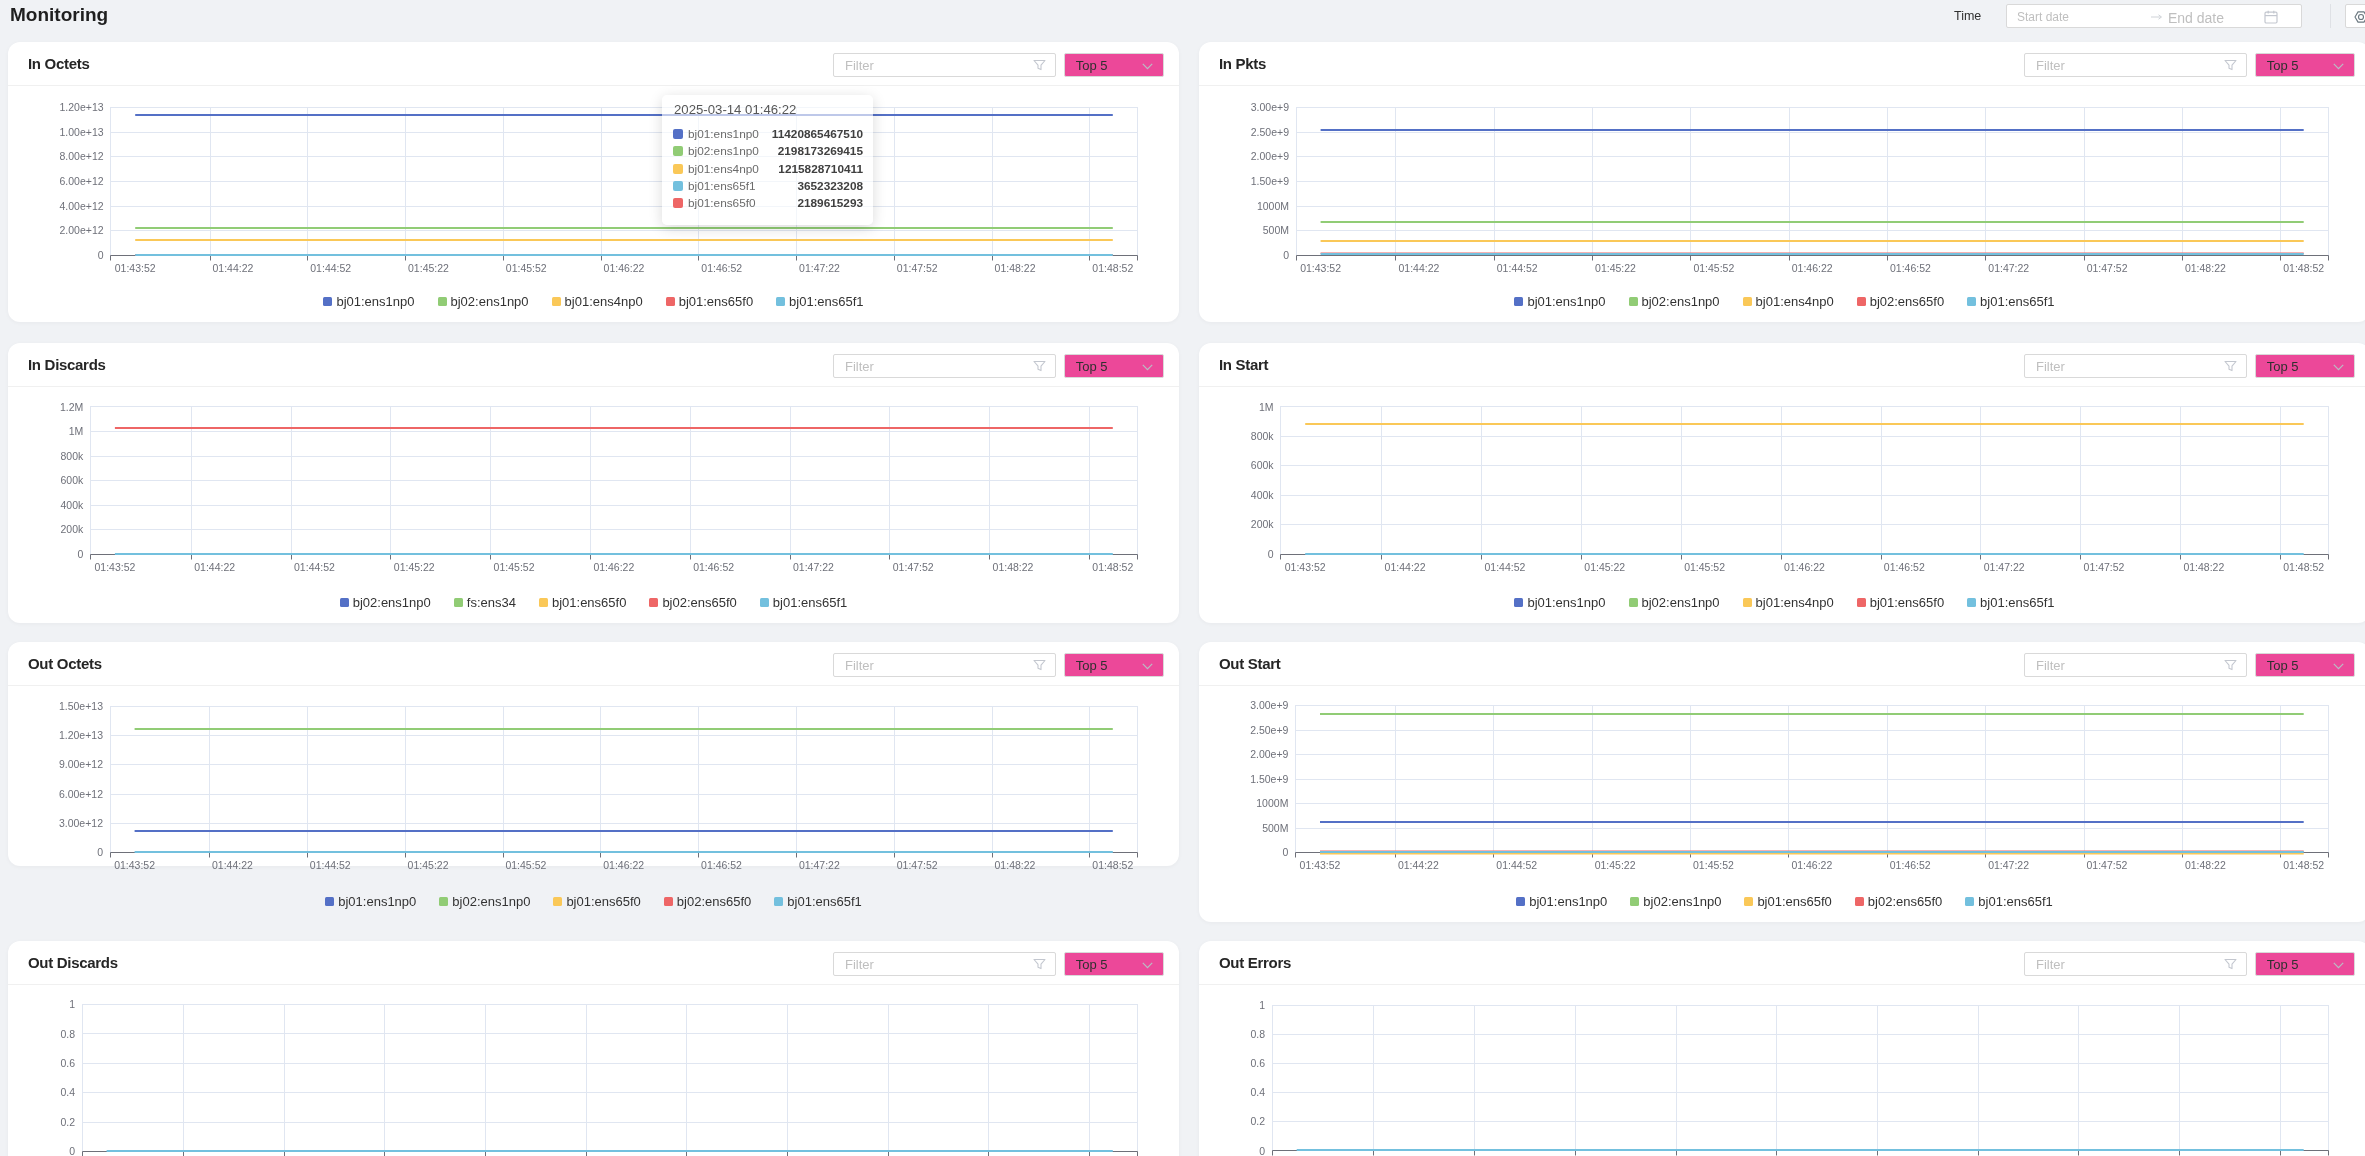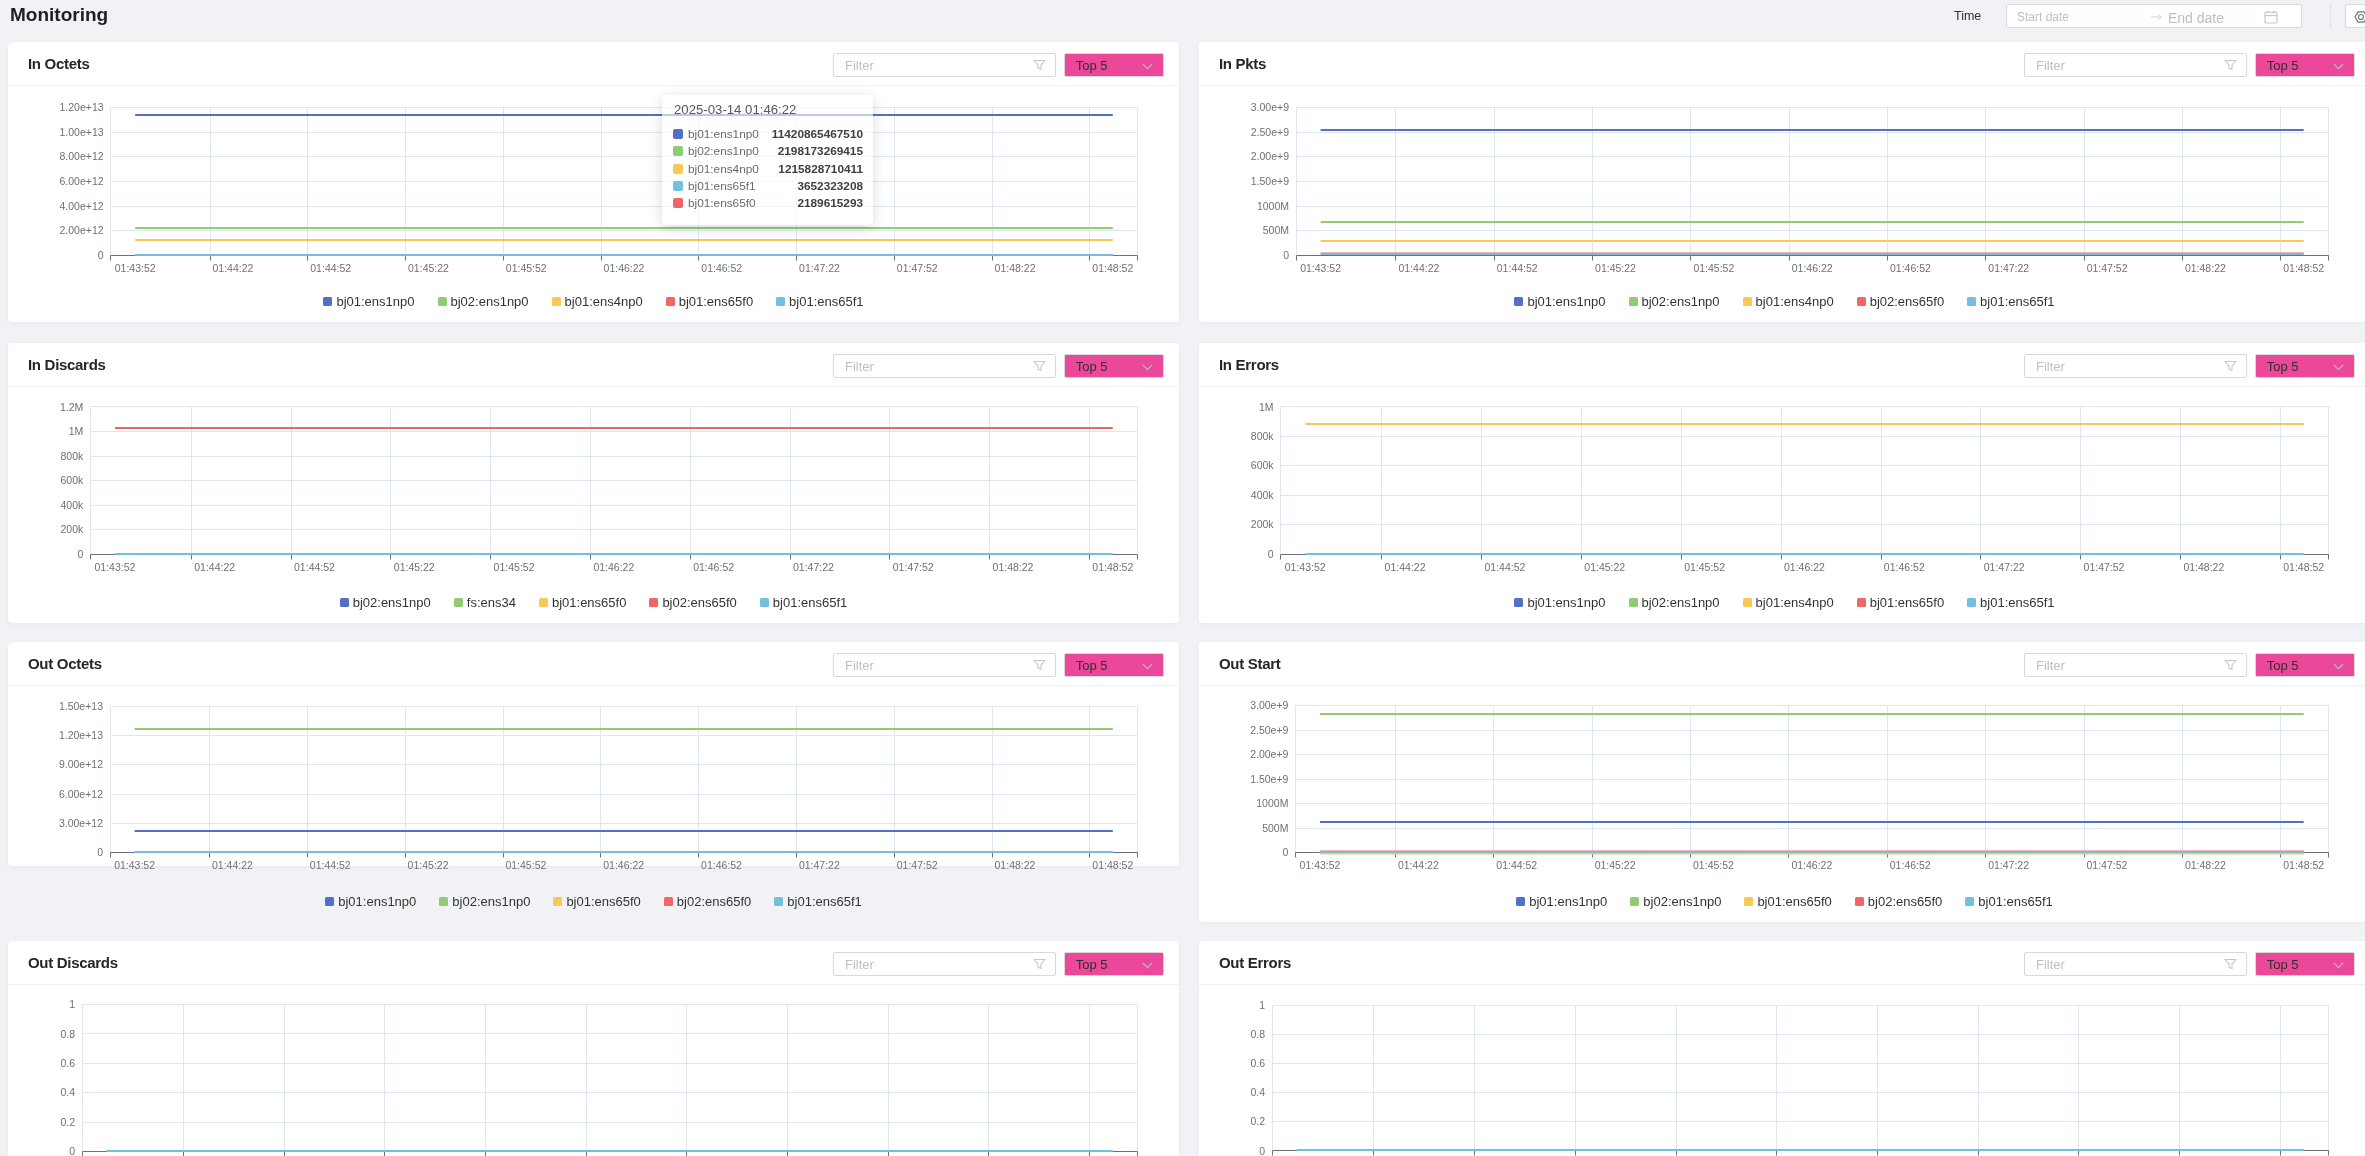--- a/index.html
+++ b/index.html
@@ -1,17 +1,17 @@
 <!DOCTYPE html>
 <html><head><meta charset="utf-8"><title>Monitoring</title>
 <style>
 * { margin:0; padding:0; box-sizing:border-box; }
 html,body { width:2365px; height:1156px; overflow:hidden;
   font-family:"Liberation Sans", sans-serif; background:#f0f2f5; }
-.card { position:absolute; background:#fff; border-radius:4px;
+.card { position:absolute; background:#fff; border-radius:12px;
   box-shadow:0 1px 4px rgba(0,0,0,0.04); }
 .chead { position:absolute; left:0; top:0; right:0; height:44px;
   border-bottom:1px solid #f0f0f0; }
 .ctitle { position:absolute; left:20px; top:13px; font-size:15px;
   font-weight:bold; color:#262626; letter-spacing:-0.3px; }
 .filter { position:absolute; left:825px; top:11px; width:223px; height:24px;
   border:1px solid #d9d9d9; border-radius:2px; background:#fff; }
 .ph { position:absolute; left:11px; top:4px; font-size:13px; color:#bfbfbf;text-align:right; }
 .sel { position:absolute; left:1055.7px; top:11px; width:100px; height:24px;
   border:1px solid #d9d9d9; border-radius:2px; background:#ec4899; }
@@ -113,21 +113,21 @@
     <div class="legend">
       <span class="litem"><span class="lsq" style="background:#5470c6"></span>bj02:ens1np0</span>
       <span class="litem"><span class="lsq" style="background:#91cc75"></span>fs:ens34</span>
       <span class="litem"><span class="lsq" style="background:#fac858"></span>bj01:ens65f0</span>
       <span class="litem"><span class="lsq" style="background:#ee6666"></span>bj02:ens65f0</span>
       <span class="litem"><span class="lsq" style="background:#73c0de"></span>bj01:ens65f1</span>
     </div>
   </div>
 <div class="card" style="left:1199px;top:343px;width:1171px;height:280px;">
     <div class="chead">
-      <span class="ctitle">In Errors</span>
+      <span class="ctitle">In Start</span>
       <span class="filter">
         <span class="ph">Filter</span>
         <svg width="13" height="13" viewBox="0 0 13 13" style="position:absolute;right:9px;top:5px;">
           <path d="M1 1.5 H12 L8 6.2 V10.6 L5 9.2 V6.2 Z" fill="none" stroke="#c3c7cf" stroke-width="1.1" stroke-linejoin="round"></path>
         </svg>
       </span>
       <span class="sel">
         <span class="seltxt">Top 5</span>
         <svg width="11" height="7" viewBox="0 0 11 7" style="position:absolute;right:10px;top:9px;">
           <path d="M0.8 0.8 L5.5 5.6 L10.2 0.8" fill="none" stroke="#b9bdc4" stroke-width="1.2"></path>

